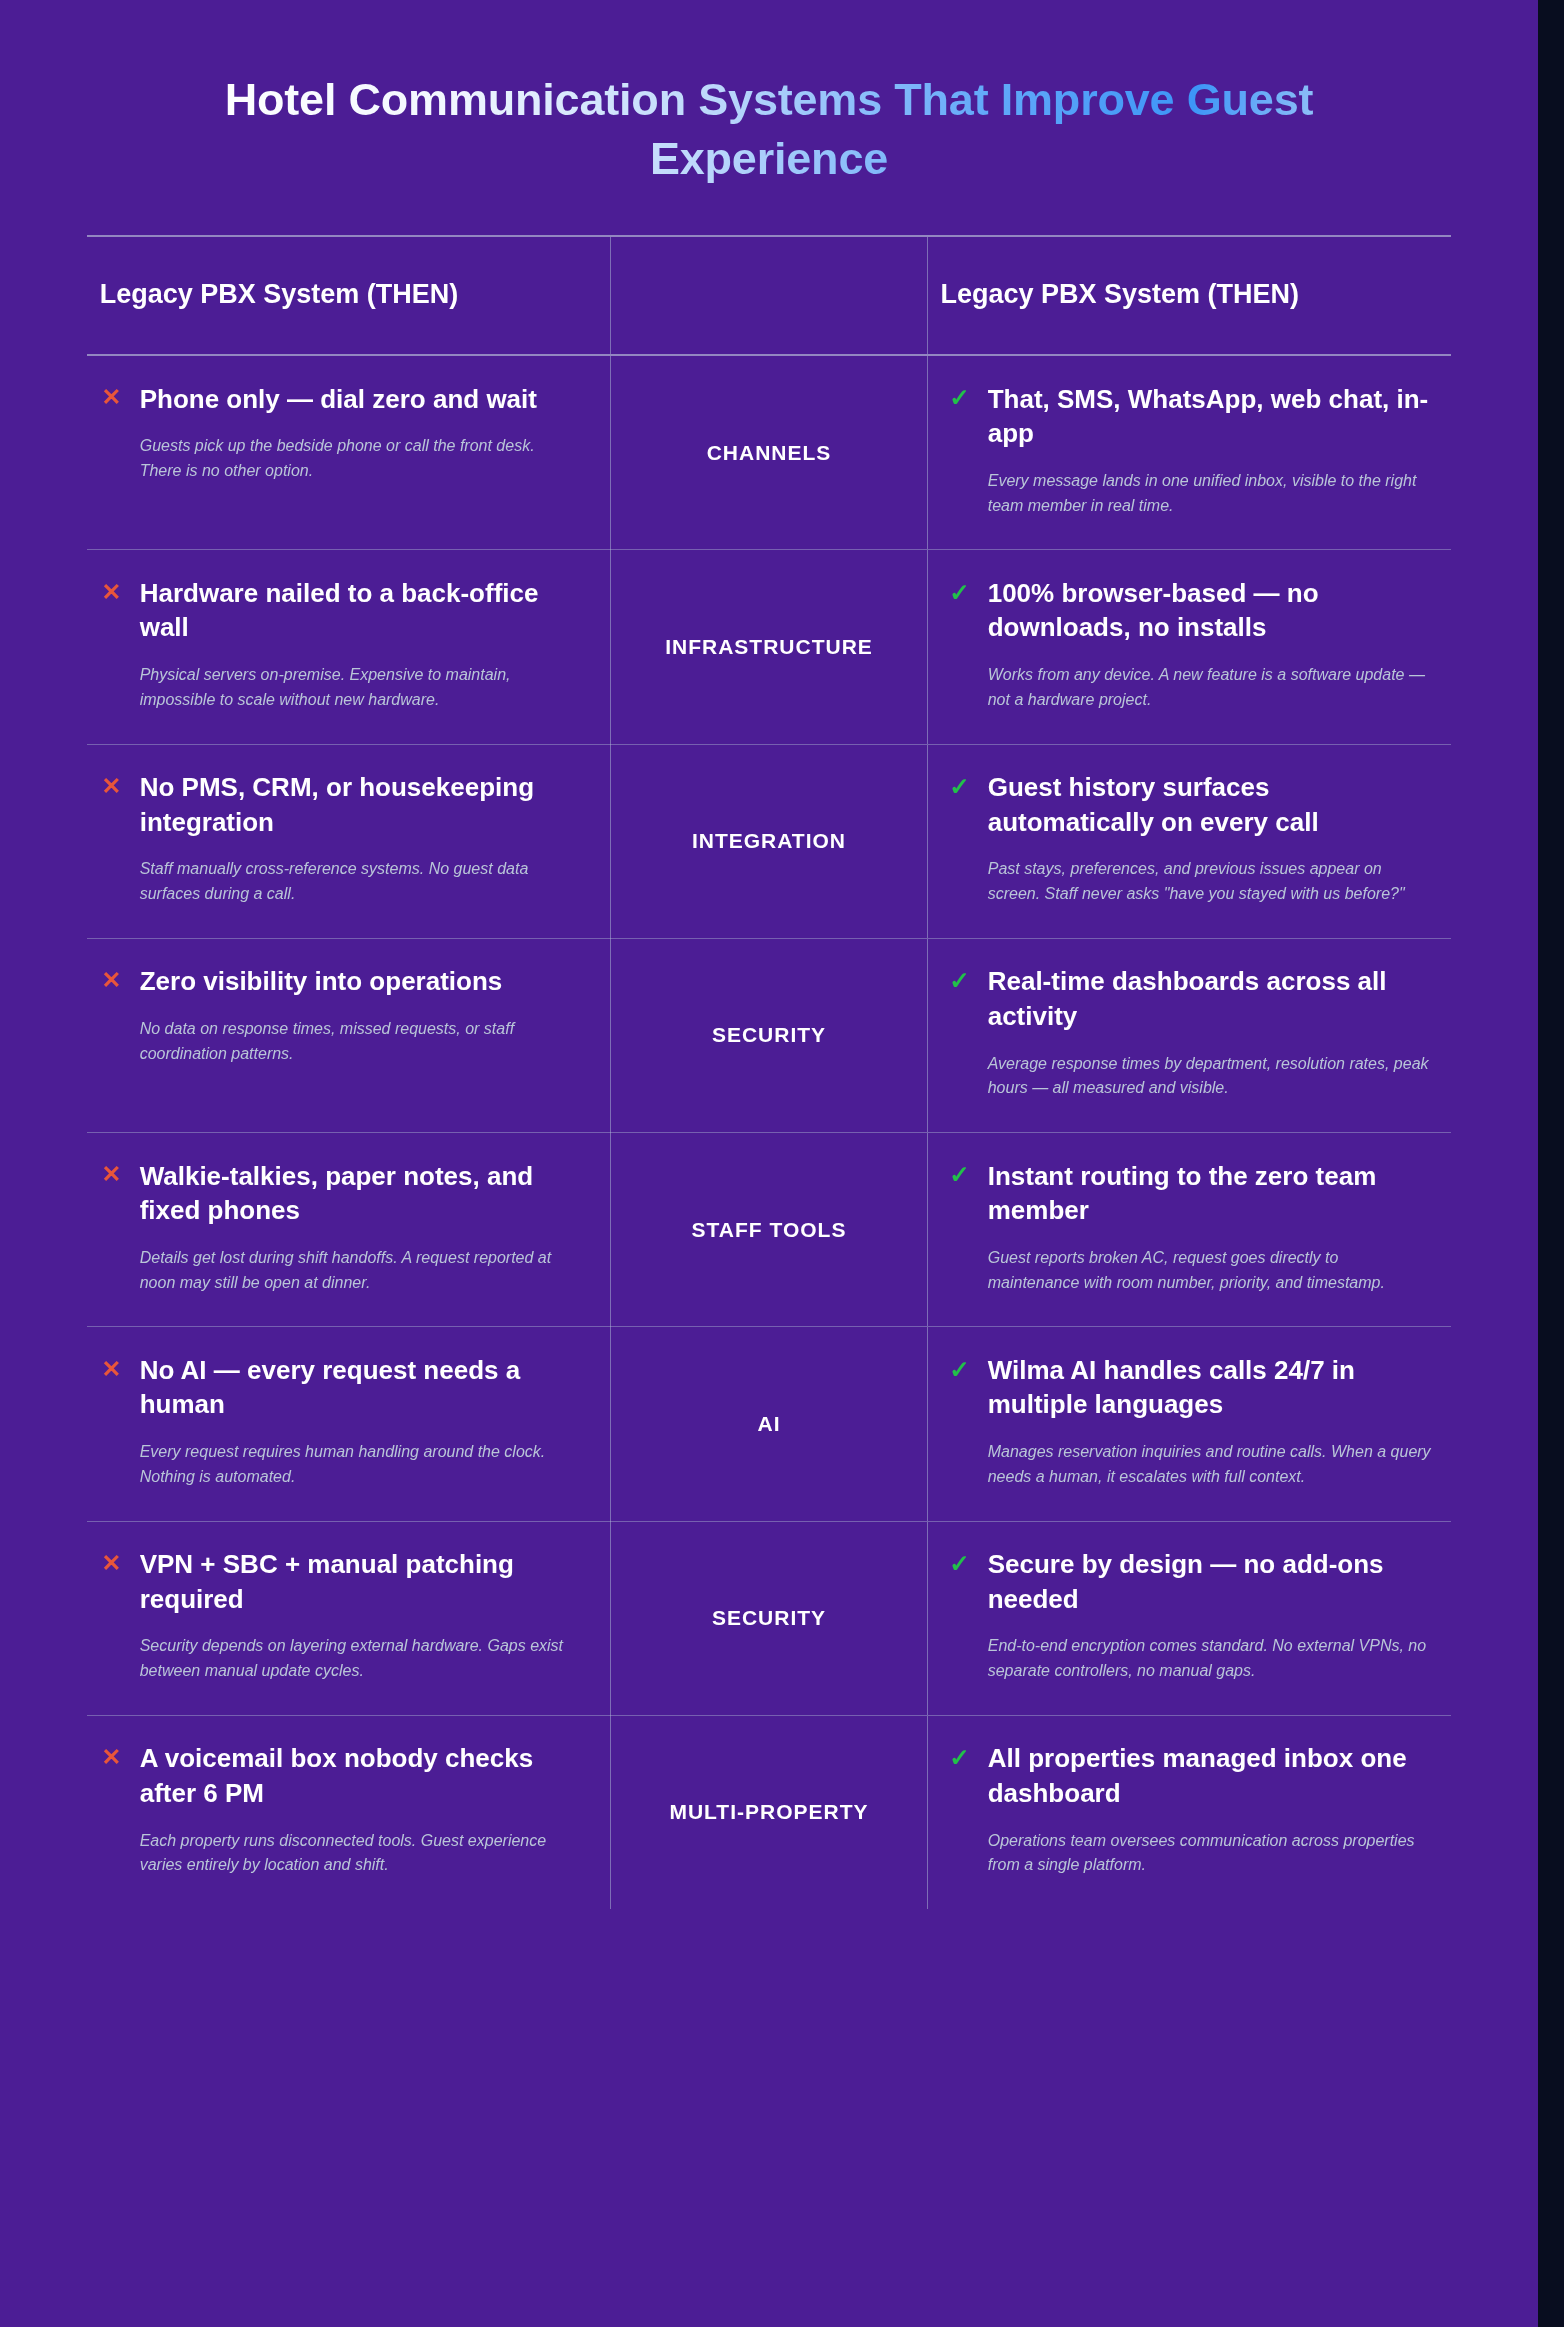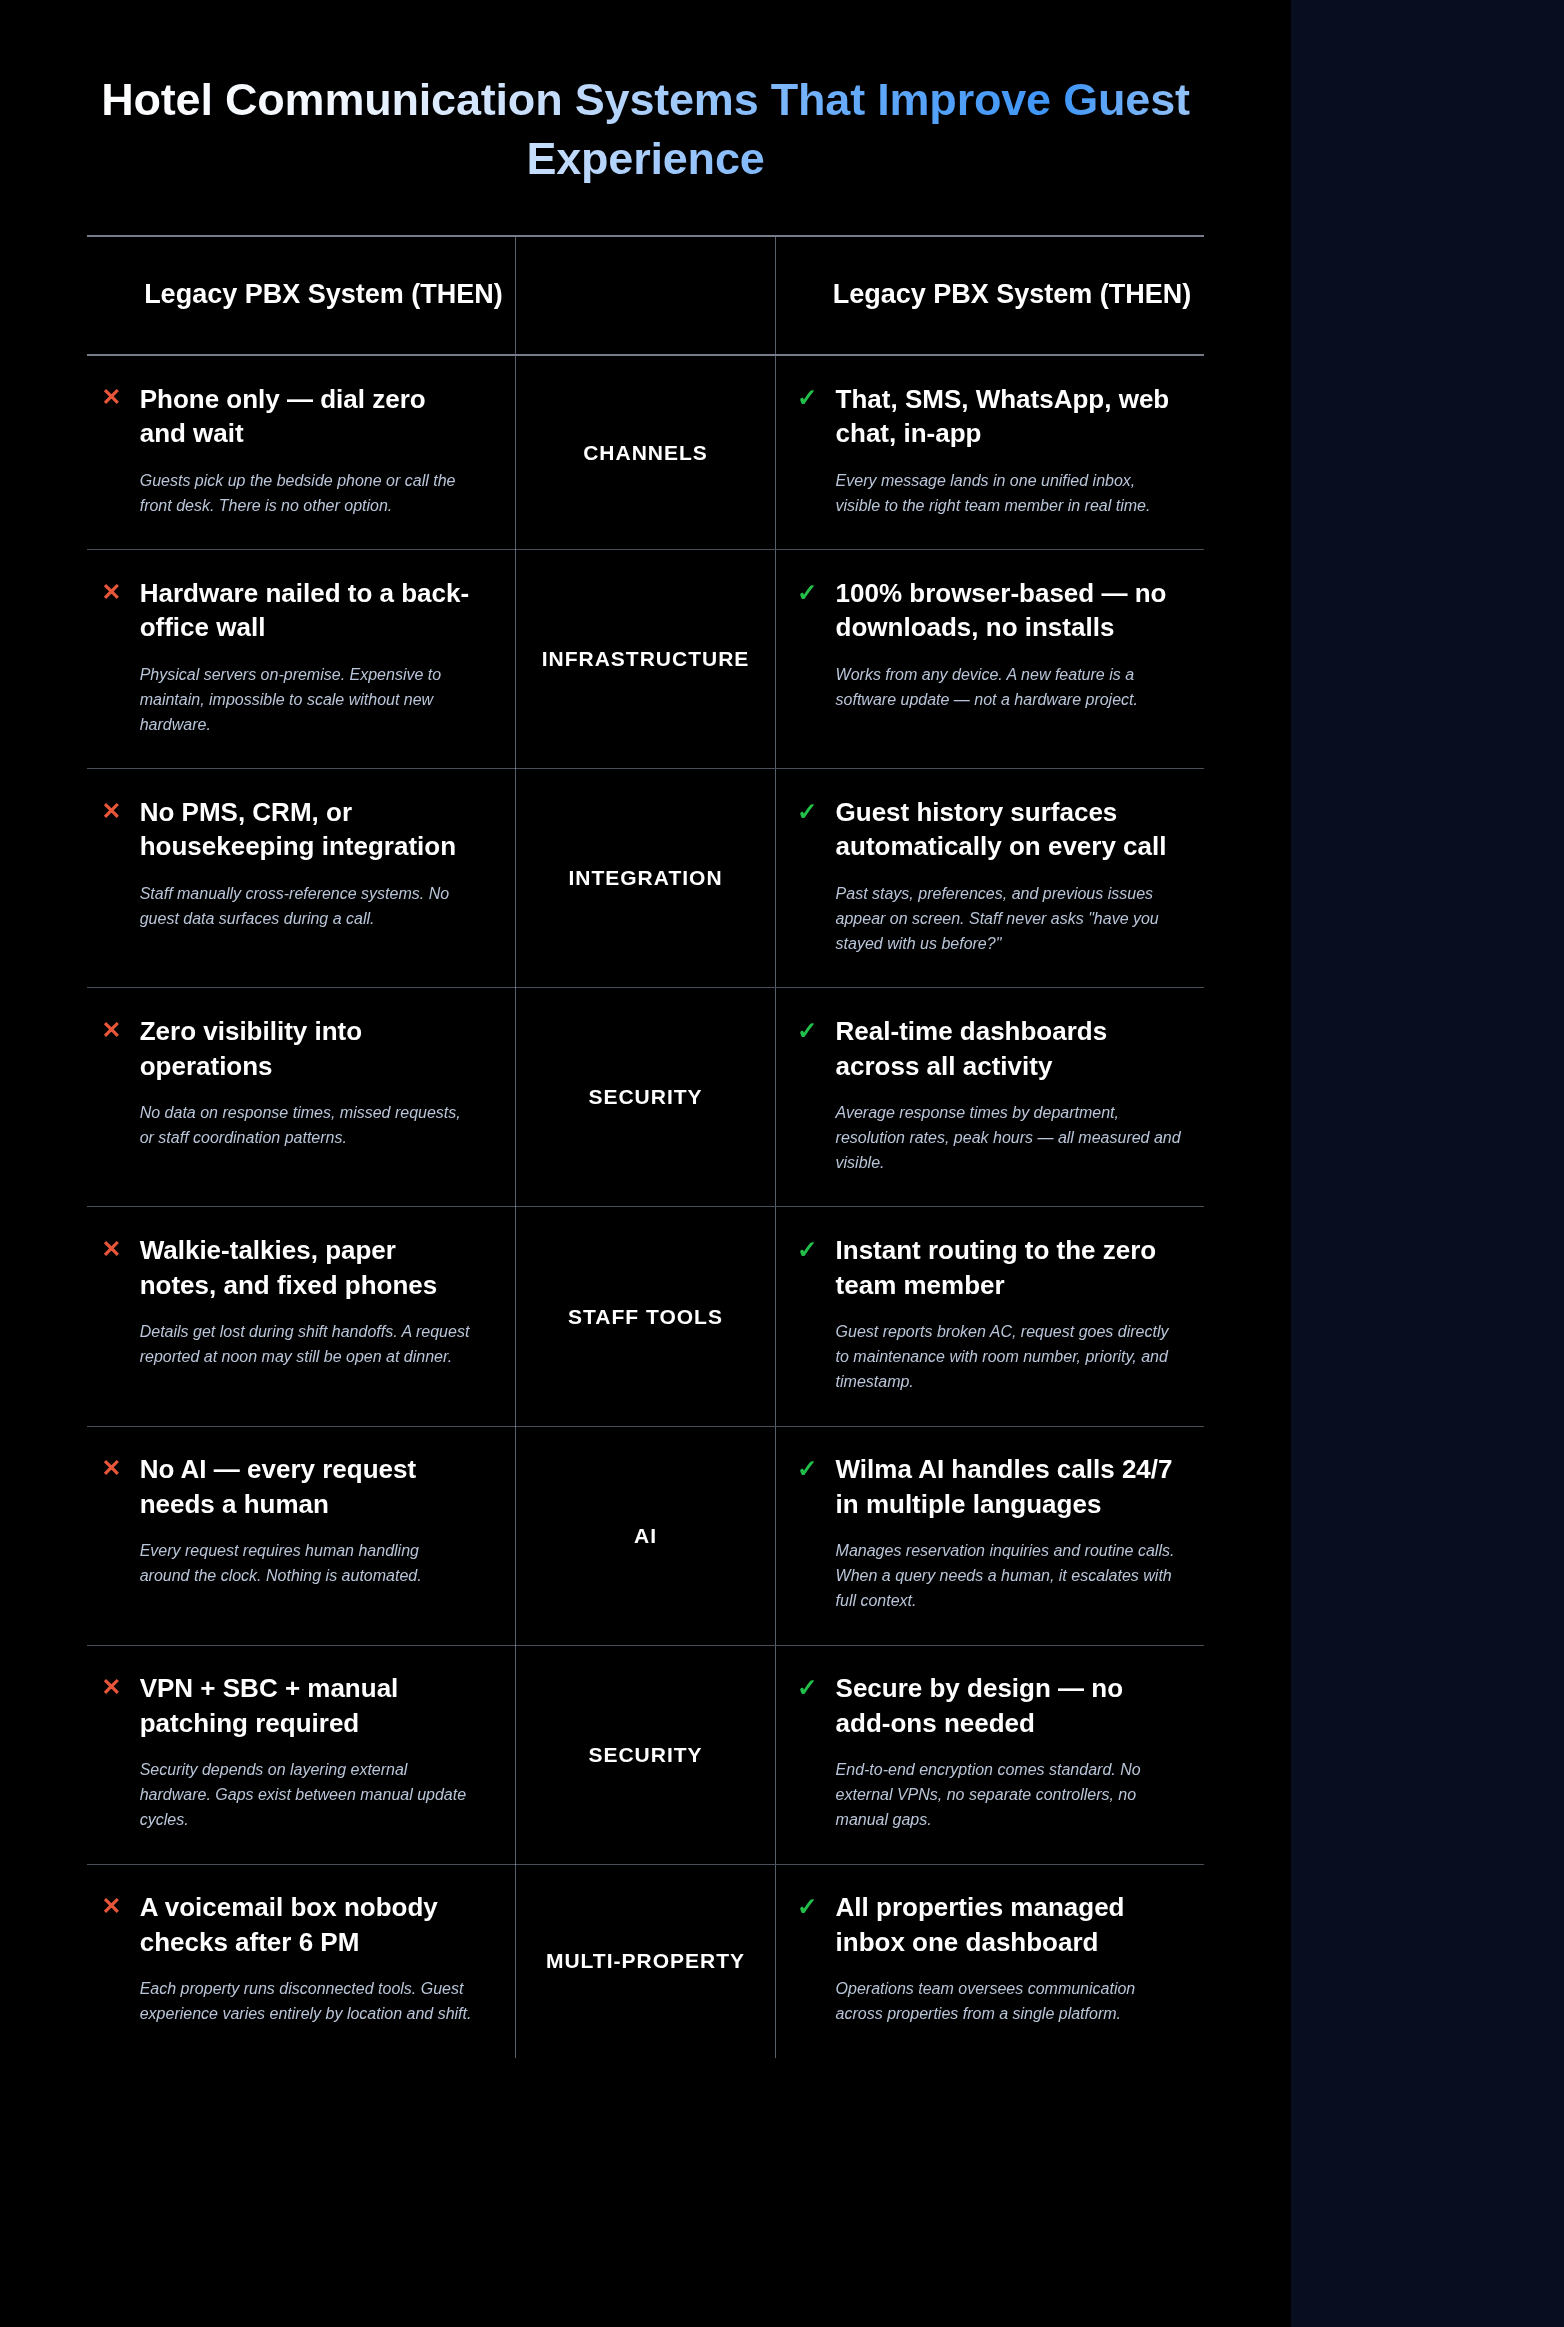--- a/index.html
+++ b/index.html
@@ -11,26 +11,26 @@
 
   body {
     font-family:"Liberation Sans", sans-serif;
     position:relative;
     overflow-x:hidden;
   }
 
   
   .page {
     position:relative;
-    width:1291px;
+    width:1538px;
     min-height:2327px;
     background:
       radial-gradient(140% 78% at 50% 86%, rgba(26,78,145,0.95) 0%, rgba(19,58,112,0.72) 26%, rgba(13,36,74,0.45) 52%, rgba(8,16,42,0.12) 74%, rgba(7,12,31,0) 100%),
       linear-gradient(180deg, #070b1c 0%, #080e22 22%, #0a1530 46%, #0c1c42 68%, #102palette 100%);
-    background-color:#000000;
+    background-color:#4c1d95;
     padding:0 87px 36px 87px;
   }
   
   .page::before{
     content:"";
     position:absolute; inset:0;
     background:linear-gradient(180deg,#070b1c 0%,#080e22 20%,#0a1530 45%,#0b1938 65%,#0a1530 100%);
     z-index:-2;
   }
   .page::after{
@@ -79,21 +79,21 @@
   }
   thead th.head-mid {
     border-top:2.7px solid rgba(190,200,220,0.62);
     border-bottom:2.7px solid rgba(190,200,220,0.62);
   }
   .head-title {
     font-size:27px;
     font-weight:bold;
     color:#ffffff;
     line-height:1.30;
-    text-align:right;
+    text-align:left;
     display:block;
   }
 
   
   .cmp .v-sep-l { border-left:1.8px solid rgba(176,190,215,0.50); }
   .cmp .v-sep-r { border-right:1.8px solid rgba(176,190,215,0.50); }
 
   
   tbody td {
     padding:25.5px 27px 31px 27px;

